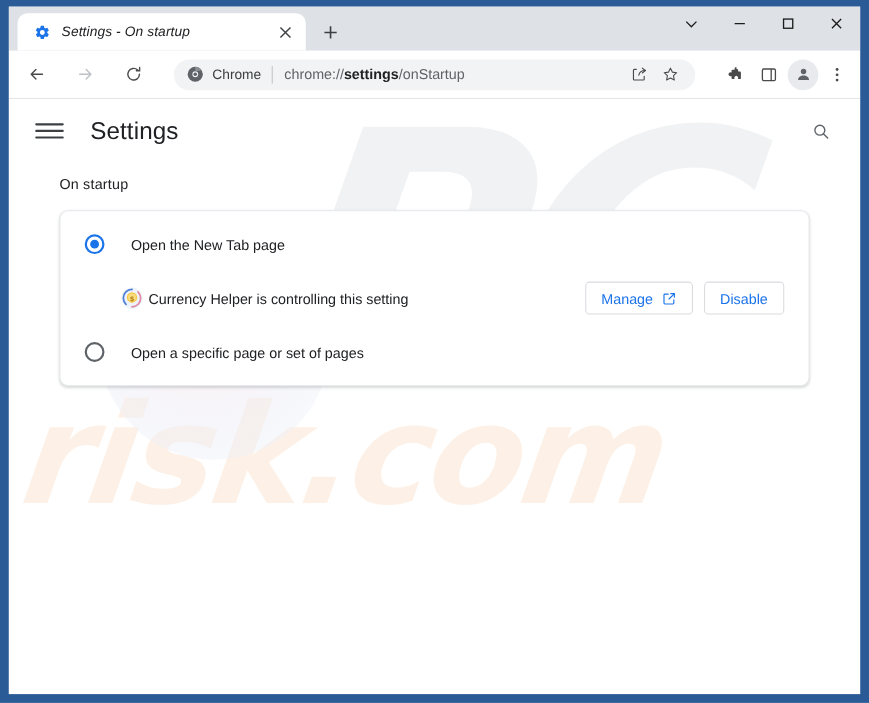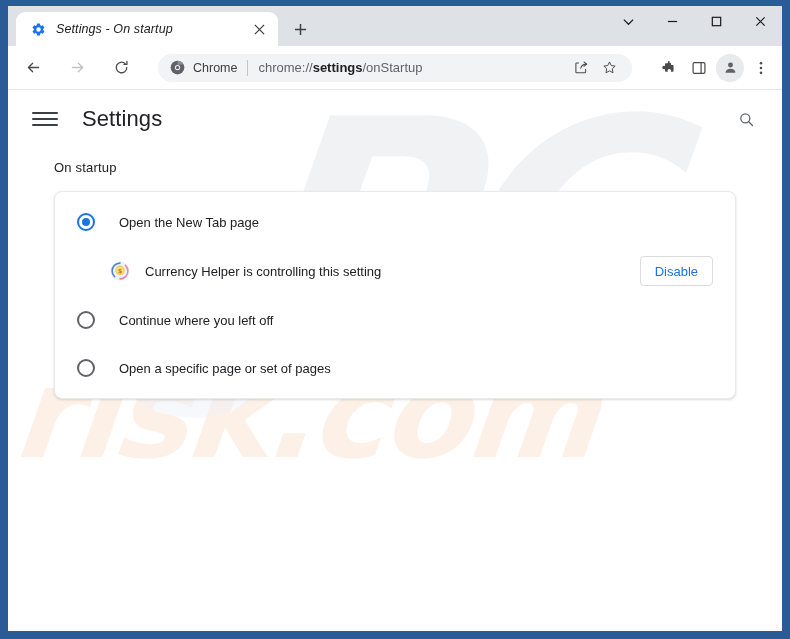--- a/index.html
+++ b/index.html
@@ -266,21 +266,21 @@
     display: flex; align-items: center;
     height: 50px;
     padding: 0 22px 0 54px;
   }
   .ext-icon {
     width: 22px; height: 22px;
     flex: 0 0 22px;
     position: relative;
   }
   .ext-text {
-    margin-left: 14px;
+    margin-left: 4px;
     font-size: 13px;
     color: #202124;
   }
   .ext-spacer { flex: 1 1 auto; }
   .btn {
     height: 30px;
     border: 1px solid #dadce0;
     border-radius: 4px;
     background: #ffffff;
     color: #1a73e8;
@@ -460,30 +460,36 @@
               <path d="M12 3.4 A8.6 8.6 0 0 0 3.4 12 A8.6 8.6 0 0 0 6.1 18.2" stroke="#4d7fd4" stroke-width="1.7" fill="none" stroke-linecap="round"></path>
               <path d="M12 20.6 A8.6 8.6 0 0 0 20.6 12 A8.6 8.6 0 0 0 17.9 5.8" stroke="#e08aa4" stroke-width="1.7" fill="none" stroke-linecap="round"></path>
               <circle cx="12" cy="11.3" r="5.2" fill="#f6c945"></circle>
               <circle cx="12" cy="11.3" r="3.9" fill="#f9dd7e"></circle>
               <text x="12" y="14.4" font-size="6.6" font-family="DejaVu Sans, sans-serif" font-weight="bold" fill="#b07d17" text-anchor="middle">$</text>
             </svg>
           </span>
           <span class="ext-text">Currency Helper is controlling this setting</span>
           <span class="ext-spacer"></span>
 
+          <button class="btn">
+            <span>Manage</span>
+            <span class="ext-link-ico">
+              <svg width="13" height="13" viewBox="0 0 16 16" stroke="#1a73e8" stroke-width="1.3" fill="none" stroke-linecap="round" stroke-linejoin="round">
+                <path d="M13 9.2 V13 A1 1 0 0 1 12 14 H3 A1 1 0 0 1 2 13 V4 A1 1 0 0 1 3 3 H6.8"></path>
+                <path d="M9.6 2.4 H13.6 V6.4"></path>
+                <path d="M13.4 2.6 L7.6 8.4"></path>
+              </svg>
+            </span>
+          </button>
 
           <button class="btn">
             <span>Disable</span>
           </button>
         </div>
 
-        <div class="radio-row">
-          <span class="radio"></span>
-          <span class="radio-label">Continue where you left off</span>
-        </div>
 
         <div class="radio-row">
           <span class="radio"></span>
           <span class="radio-label">Open a specific page or set of pages</span>
         </div>
 
       </div>
     </div>
 
   </div>

